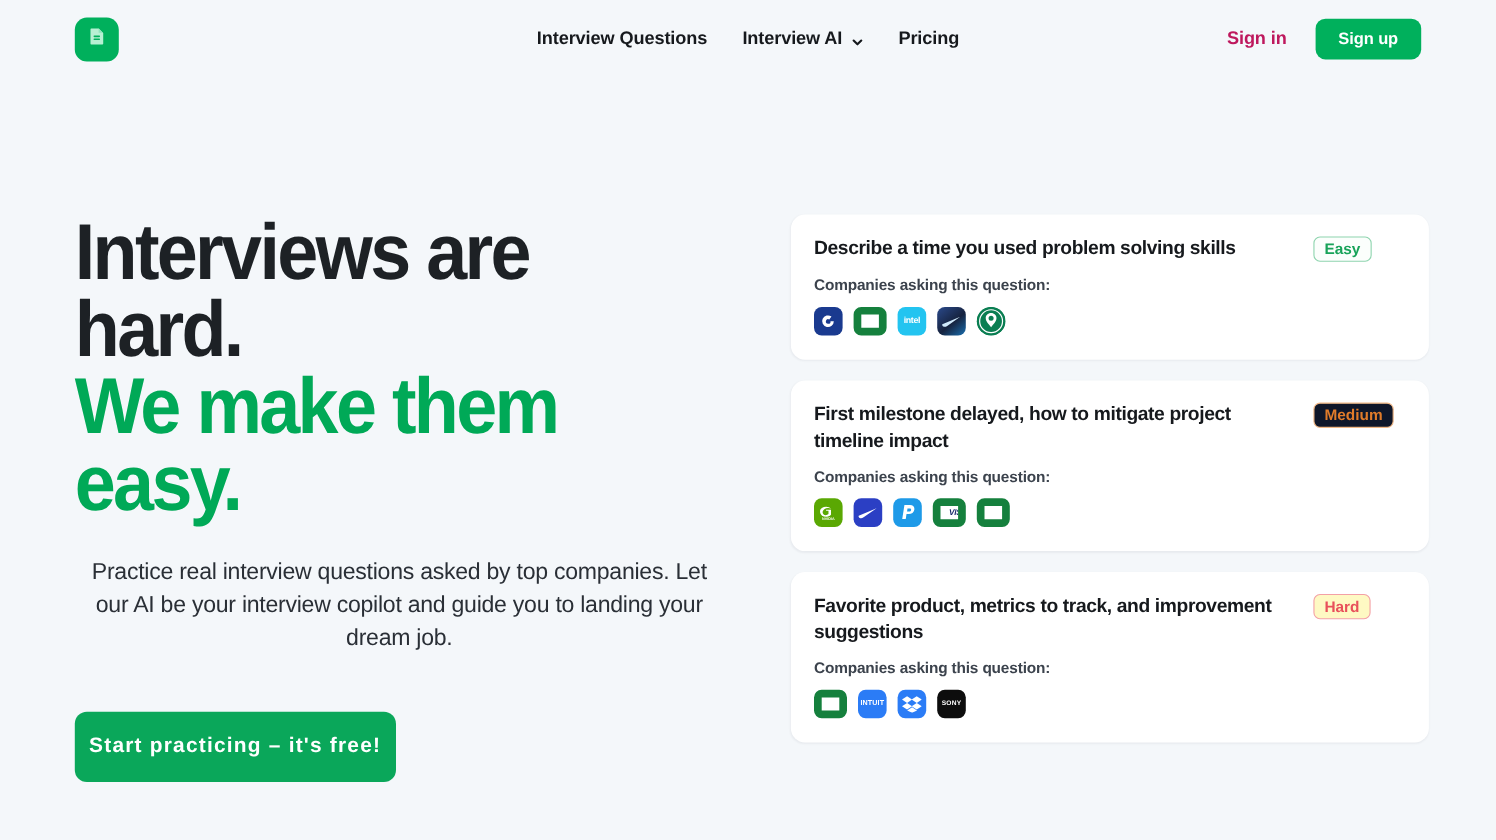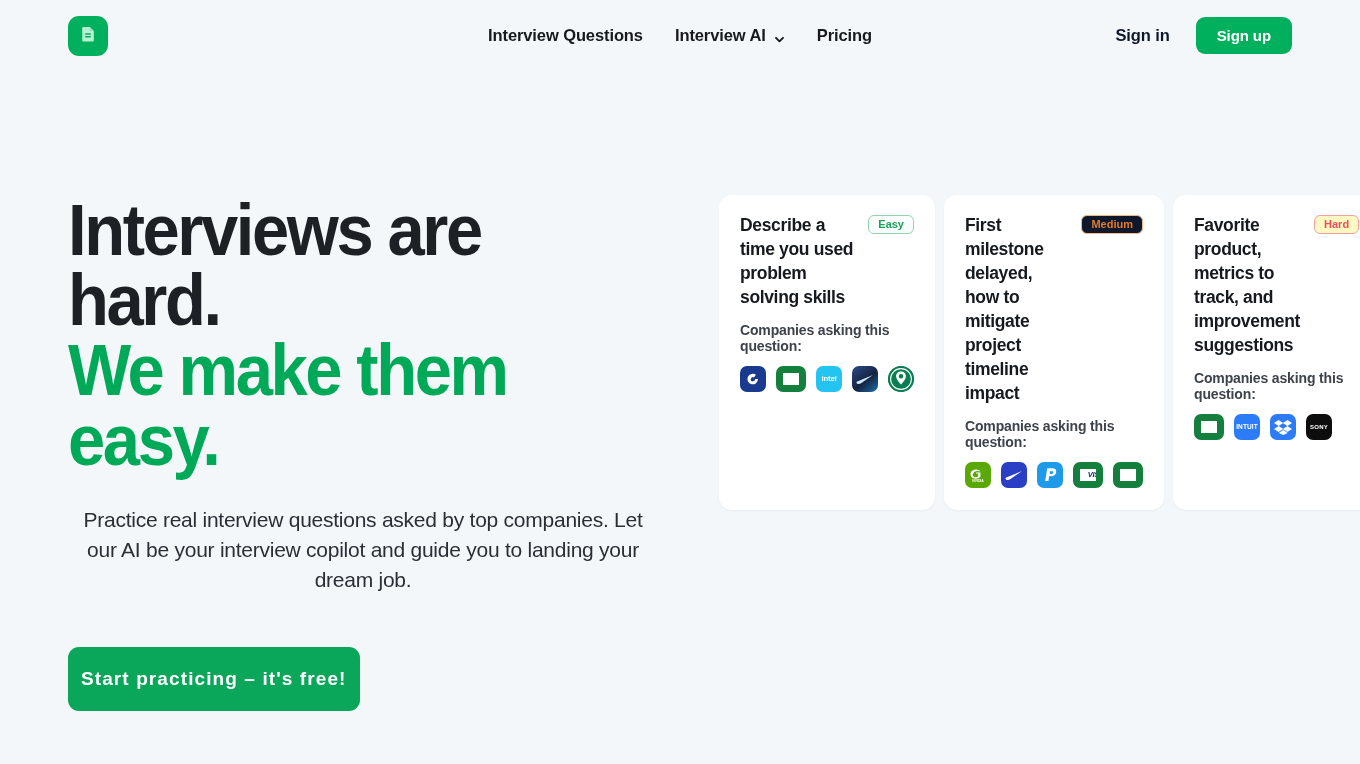--- a/index.html
+++ b/index.html
@@ -72,21 +72,21 @@
     margin-left: auto;
     display: flex;
     align-items: center;
     gap: 26px;
     z-index: 2;
   }
 
   .signin {
     font-size: 16.5px;
     font-weight: 700;
-    color: #0f172a;
+    color: #be185d;
     cursor: pointer;
     letter-spacing: -0.1px;
   }
 
   .signup {
     background: #00b05c;
     color: #ffffff;
     font-size: 15px;
     font-weight: 700;
     border: none;
@@ -147,22 +147,22 @@
     cursor: pointer;
     font-family: inherit;
   }
 
   
   .cards {
     padding-top: 124px;
     width: 580px;
     flex: 0 0 580px;
     display: flex;
-    flex-direction: row;
-    gap: 9px;
+    flex-direction: column;
+    gap: 19px;
   }
 
   .card {
     background: #ffffff;
     border-radius: 13px;
     padding: 18px 21px 22px 21px;
     box-shadow: 0 1px 2px rgba(16, 24, 40, 0.05);
     cursor: pointer;
   }
 
@@ -177,21 +177,21 @@
     line-height: 24px;
     font-weight: 700;
     color: #16191d;
     letter-spacing: -0.35px;
     flex: 1 1 auto;
     max-width: 440px;
   }
 
   .badge {
     flex: 0 0 auto;
-    font-size: 11px;
+    font-size: 14px;
     font-weight: 600;
     padding: 2px 9px 3px 9px;
     border-radius: 6px;
     border: 1px solid;
     margin-top: 2px;
     white-space: nowrap;
   }
   .badge.easy   { color: #19a35a; border-color: #8ed4ae; background: #fbfefc; }
   .badge.medium { color: #e07b2a; border-color: #f0b684; background: #0f172a; }
   .badge.hard   { color: #e8505b; border-color: #f3a0a6; background: #fef9c3; }

